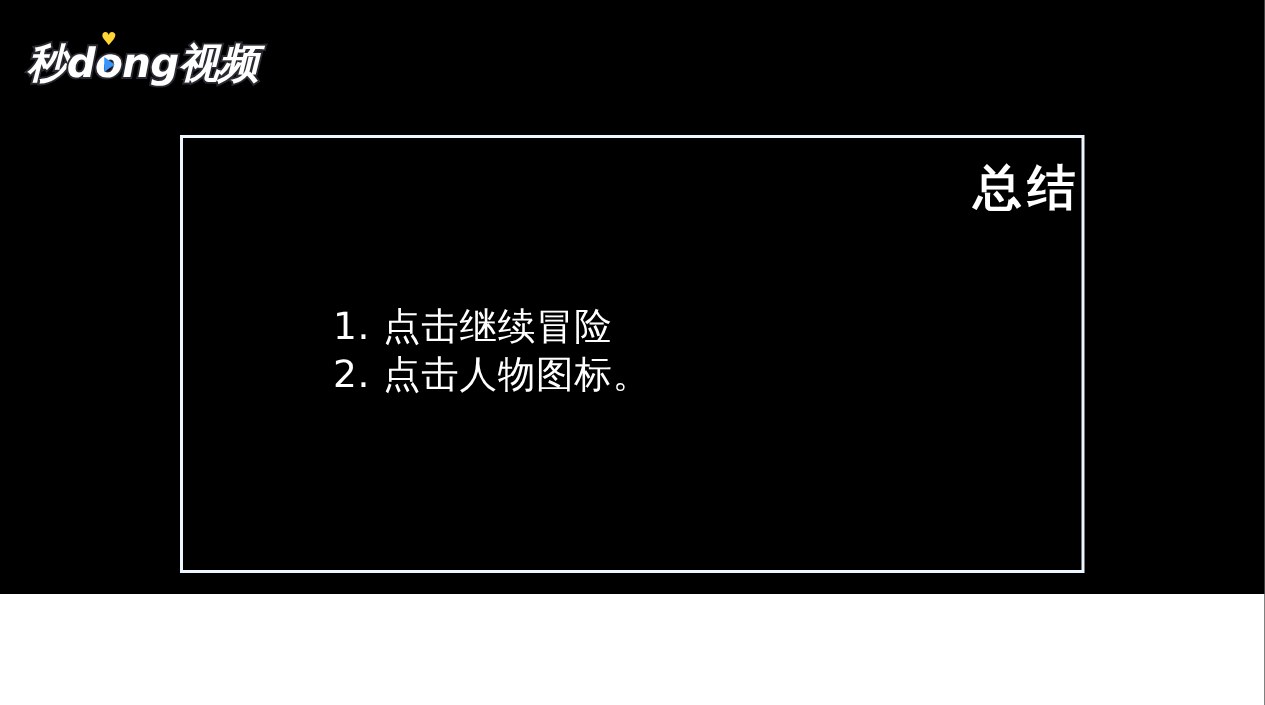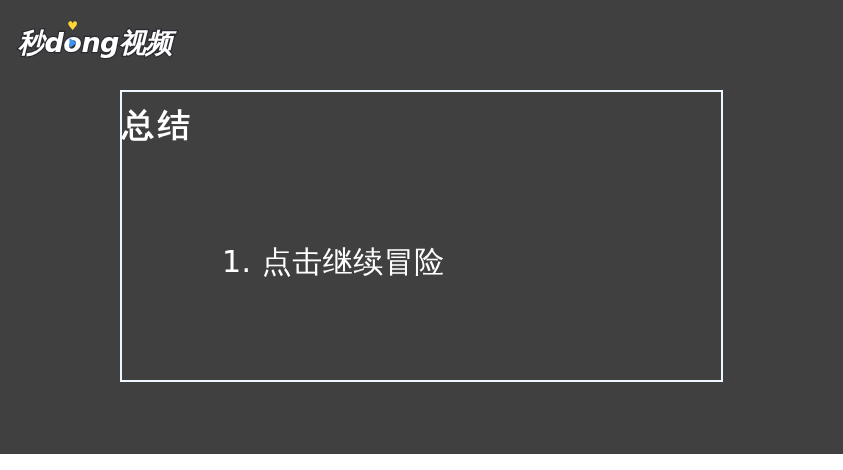--- a/index.html
+++ b/index.html
@@ -8,22 +8,22 @@
   }
   body {
     width: 843px;
     height: 470px;
     overflow: hidden;
     font-family: "DejaVu Sans", "Liberation Sans", sans-serif;
   }
   #slide {
     position: relative;
     width: 843px;
-    height: 454px;
-    background: #404040;
+    height: 396px;
+    background: #000000;
     overflow: hidden;
   }
 
   
   #logo {
     position: absolute;
     left: 18px;
     top: 22px;
     width: 150px;
     height: 40px;
@@ -86,43 +86,42 @@
     height: 292px;
     box-sizing: border-box;
     border: 2px solid #eef6ff;
   }
 
   #slide-title {
     position: absolute;
     left: 0;
     right: 0;
     top: 14px;
-    text-align: left;
+    text-align: right;
     color: #ffffff;
     font-size: 32px;
     font-weight: bold;
     letter-spacing: 4px;
     line-height: 1.2;
   }
 
   #summary-list {
     position: absolute;
     left: 100px;
     top: 110px;
     margin: 0;
     padding: 0;
     list-style: none;
   }
   #summary-list li {
     color: #ffffff;
-    font-size: 30px;
+    font-size: 25px;
     line-height: 32px;
     white-space: nowrap;
     letter-spacing: 0.5px;
-    margin-top: 44px;
   }
   .li-num {
     display: inline;
   }
   .li-text {
     display: inline;
   }
 </style>
 </head>
 <body>
@@ -135,17 +134,21 @@
 
   <div id="content-frame">
 
     <div id="slide-title">总结</div>
 
     <ul id="summary-list">
       <li>
         <span class="li-num">1.</span>
         <span class="li-text">点击继续冒险</span>
       </li>
+      <li>
+        <span class="li-num">2.</span>
+        <span class="li-text">点击人物图标。</span>
+      </li>
     </ul>
 
   </div>
 
 </div>
 
 </body></html>

